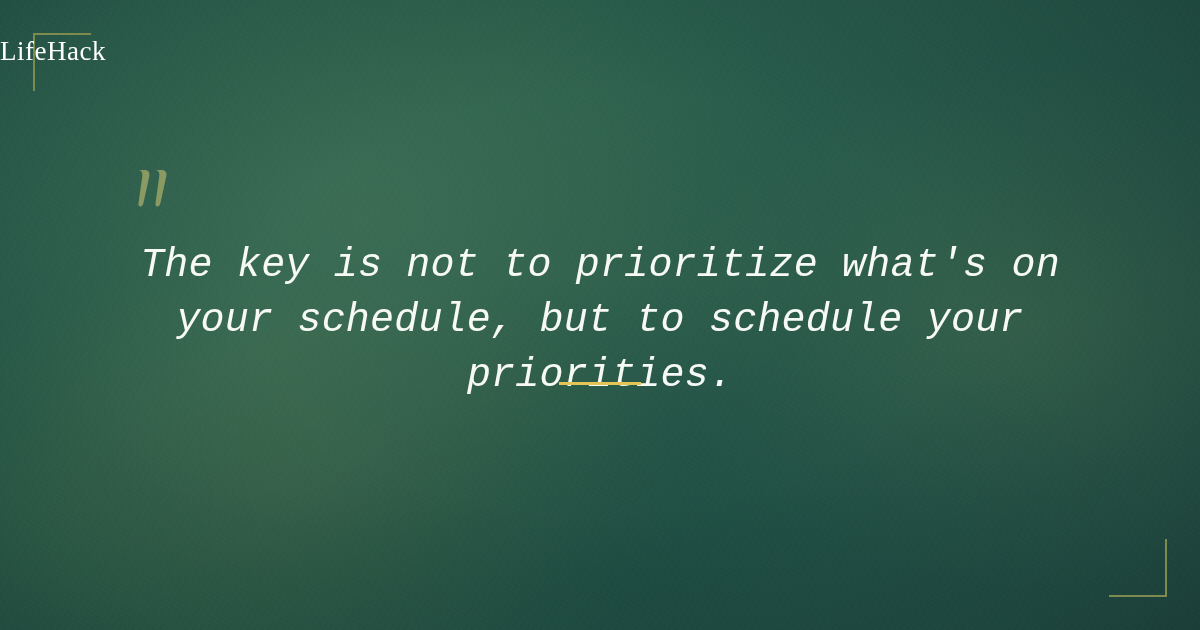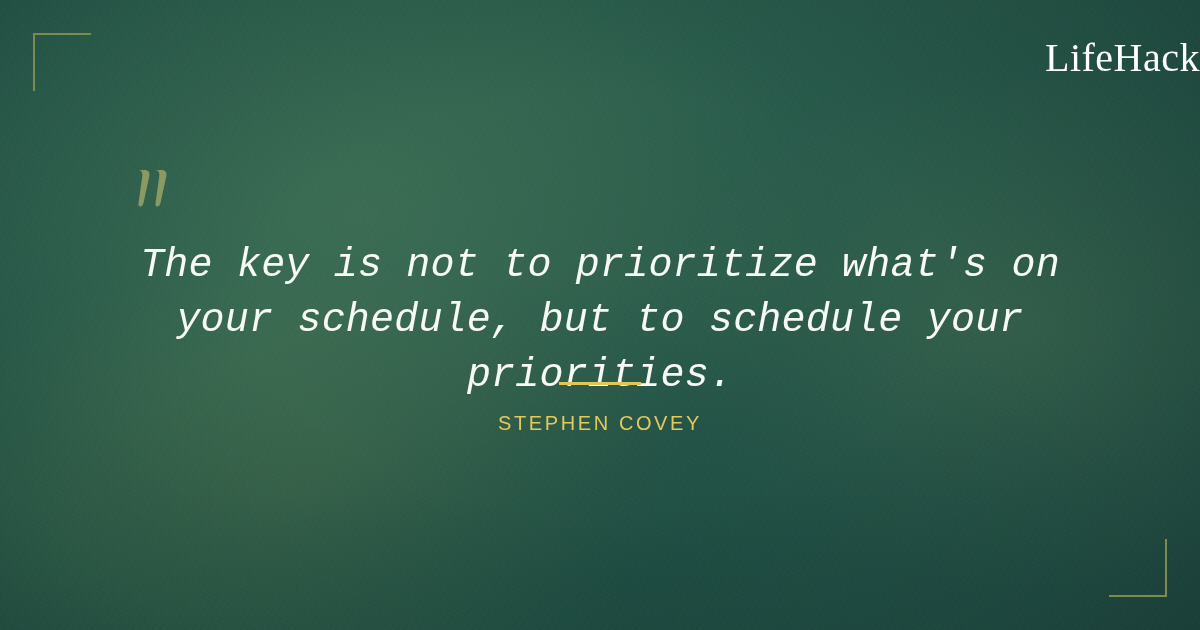--- a/index.html
+++ b/index.html
@@ -74,23 +74,23 @@
     border-bottom: 2px solid #7d8b4e;
     border-right: 2px solid #7d8b4e;
   }
 
   
   #logo {
     position: absolute;
     top: 38px;
     left: 0;
     width: 100%;
-    text-align: right;
+    text-align: left;
     font-family: "Liberation Serif", "DejaVu Serif", serif;
-    font-size: 40px;
+    font-size: 27px;
     font-weight: 400;
     letter-spacing: 0.5px;
     color: #ffffff;
     line-height: 1;
   }
 
   
   #quote-mark {
     position: absolute;
     left: 131px;
@@ -168,15 +168,14 @@
 
   <div id="quote-block">
     <p id="quote-text">
       <span>The key is not to prioritize what's on your schedule, but to</span>
       <span>schedule your priorities.</span>
     </p>
   </div>
 
   <div id="divider"></div>
 
-  <div id="attribution">STEPHEN COVEY</div>
 
 </div>
 
 </body></html>

